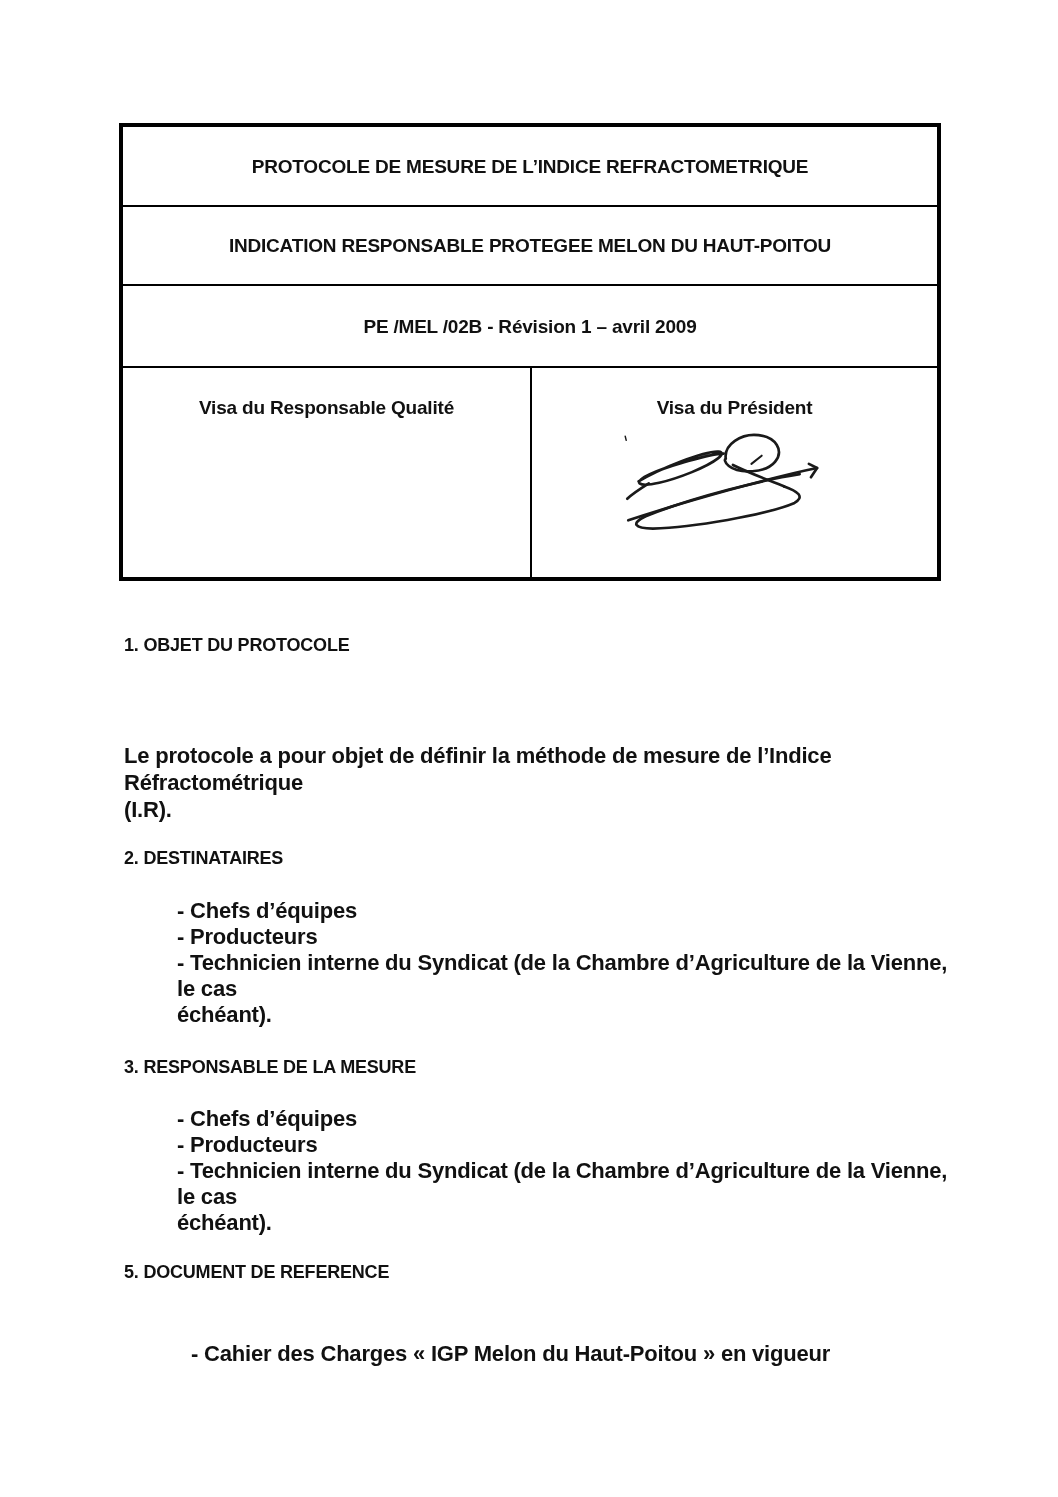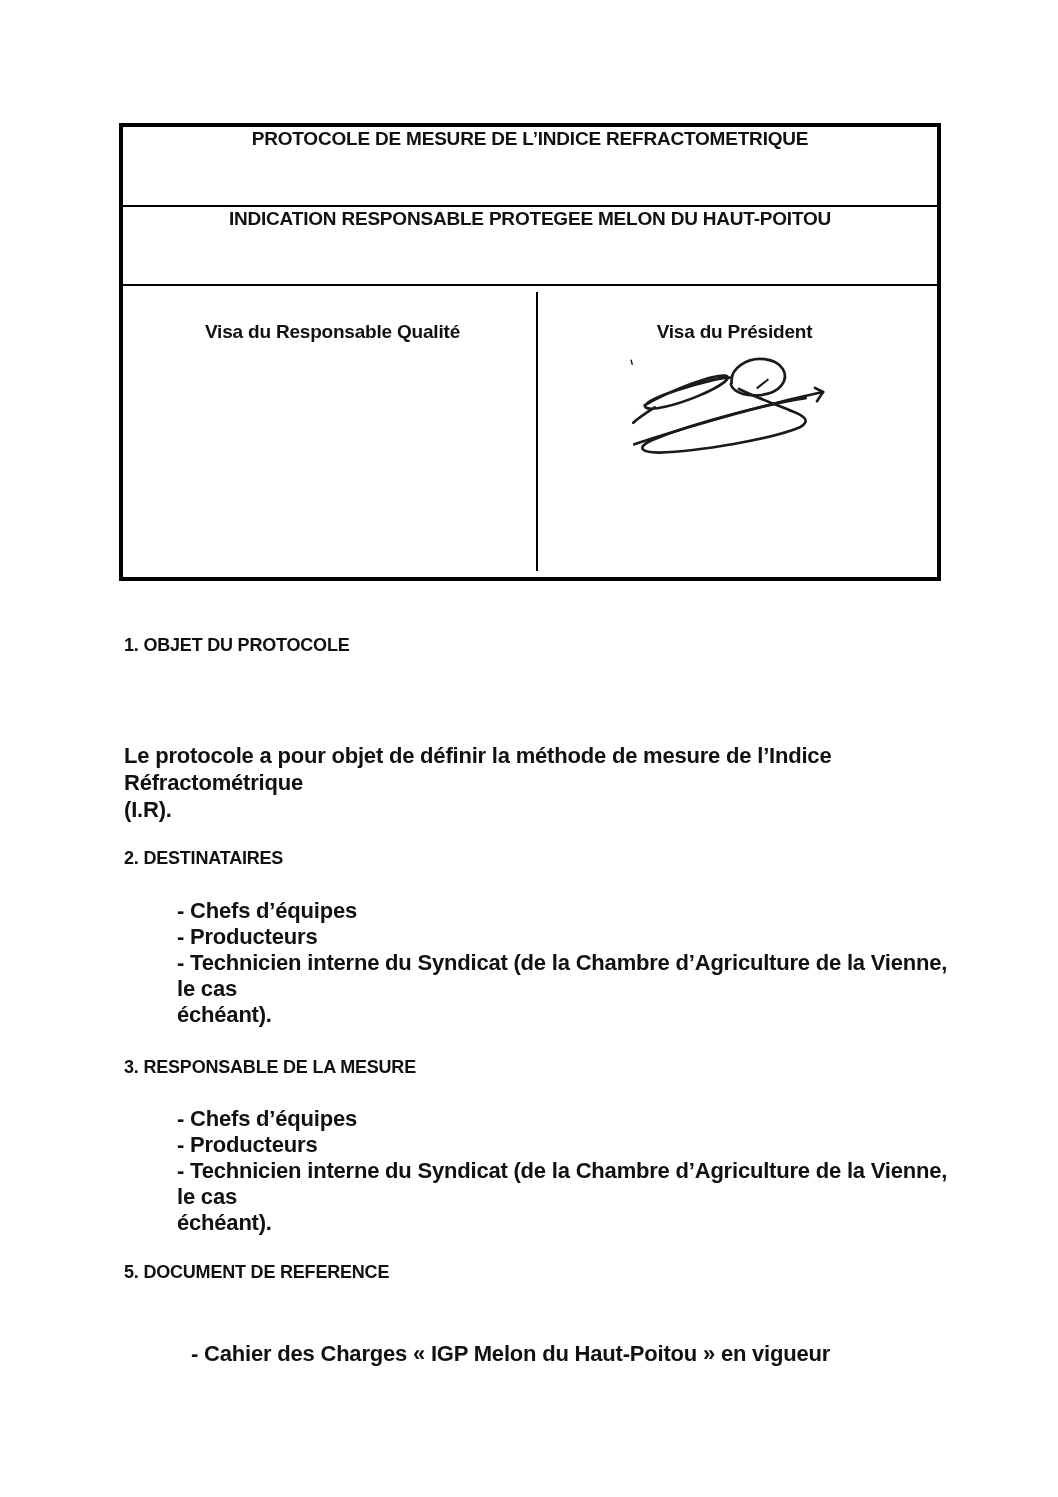--- a/index.html
+++ b/index.html
@@ -27,36 +27,36 @@
     width: 822px;
     height: 458px;
     border: 4px solid #000000;
     box-sizing: border-box;
     display: flex;
     flex-direction: column;
     background: #ffffff;
   }
   .ht-row {
     display: flex;
-    align-items: flex-start;
+    align-items: center;
     justify-content: center;
     text-align: center;
     border-bottom: 2px solid #000000;
     font-size: 19px;
     line-height: 23px;
     padding: 0 16px;
   }
   .ht-row-1 { height: 78px; flex: none; }
   .ht-row-2 { height: 77px; flex: none; }
   .ht-row-3 { height: 80px; flex: none; }
   .ht-row-4 {
     flex: 1;
     display: flex;
     border-bottom: none;
-    padding: 6px;
+    padding: 0;
     align-items: stretch;
     text-align: center;
   }
   .visa-cell {
     box-sizing: border-box;
     position: relative;
     padding-top: 28px;
     font-size: 19px;
   }
   .visa-cell-left {
@@ -101,20 +101,23 @@
 
 <div class="page">
 
   <div class="header-table">
     <div class="ht-row ht-row-1">
       <span>PROTOCOLE DE MESURE DE L’INDICE REFRACTOMETRIQUE</span>
     </div>
     <div class="ht-row ht-row-2">
       <span>INDICATION RESPONSABLE PROTEGEE MELON DU HAUT-POITOU</span>
     </div>
+    <div class="ht-row ht-row-3">
+      <span>PE /MEL /02B - Révision 1 – avril 2009</span>
+    </div>
     <div class="ht-row ht-row-4">
       <div class="visa-cell visa-cell-left">
         <span>Visa du Responsable Qualité</span>
       </div>
       <div class="visa-cell visa-cell-right">
         <span>Visa du Président</span>
         <div class="signature-wrap">
           <svg viewBox="0 0 220 115" fill="none" stroke="#1a1a1a" stroke-width="2.6" stroke-linecap="round" stroke-linejoin="round">
 
             <path d="M 3,8 l 1,4" stroke-width="1.4"></path>

